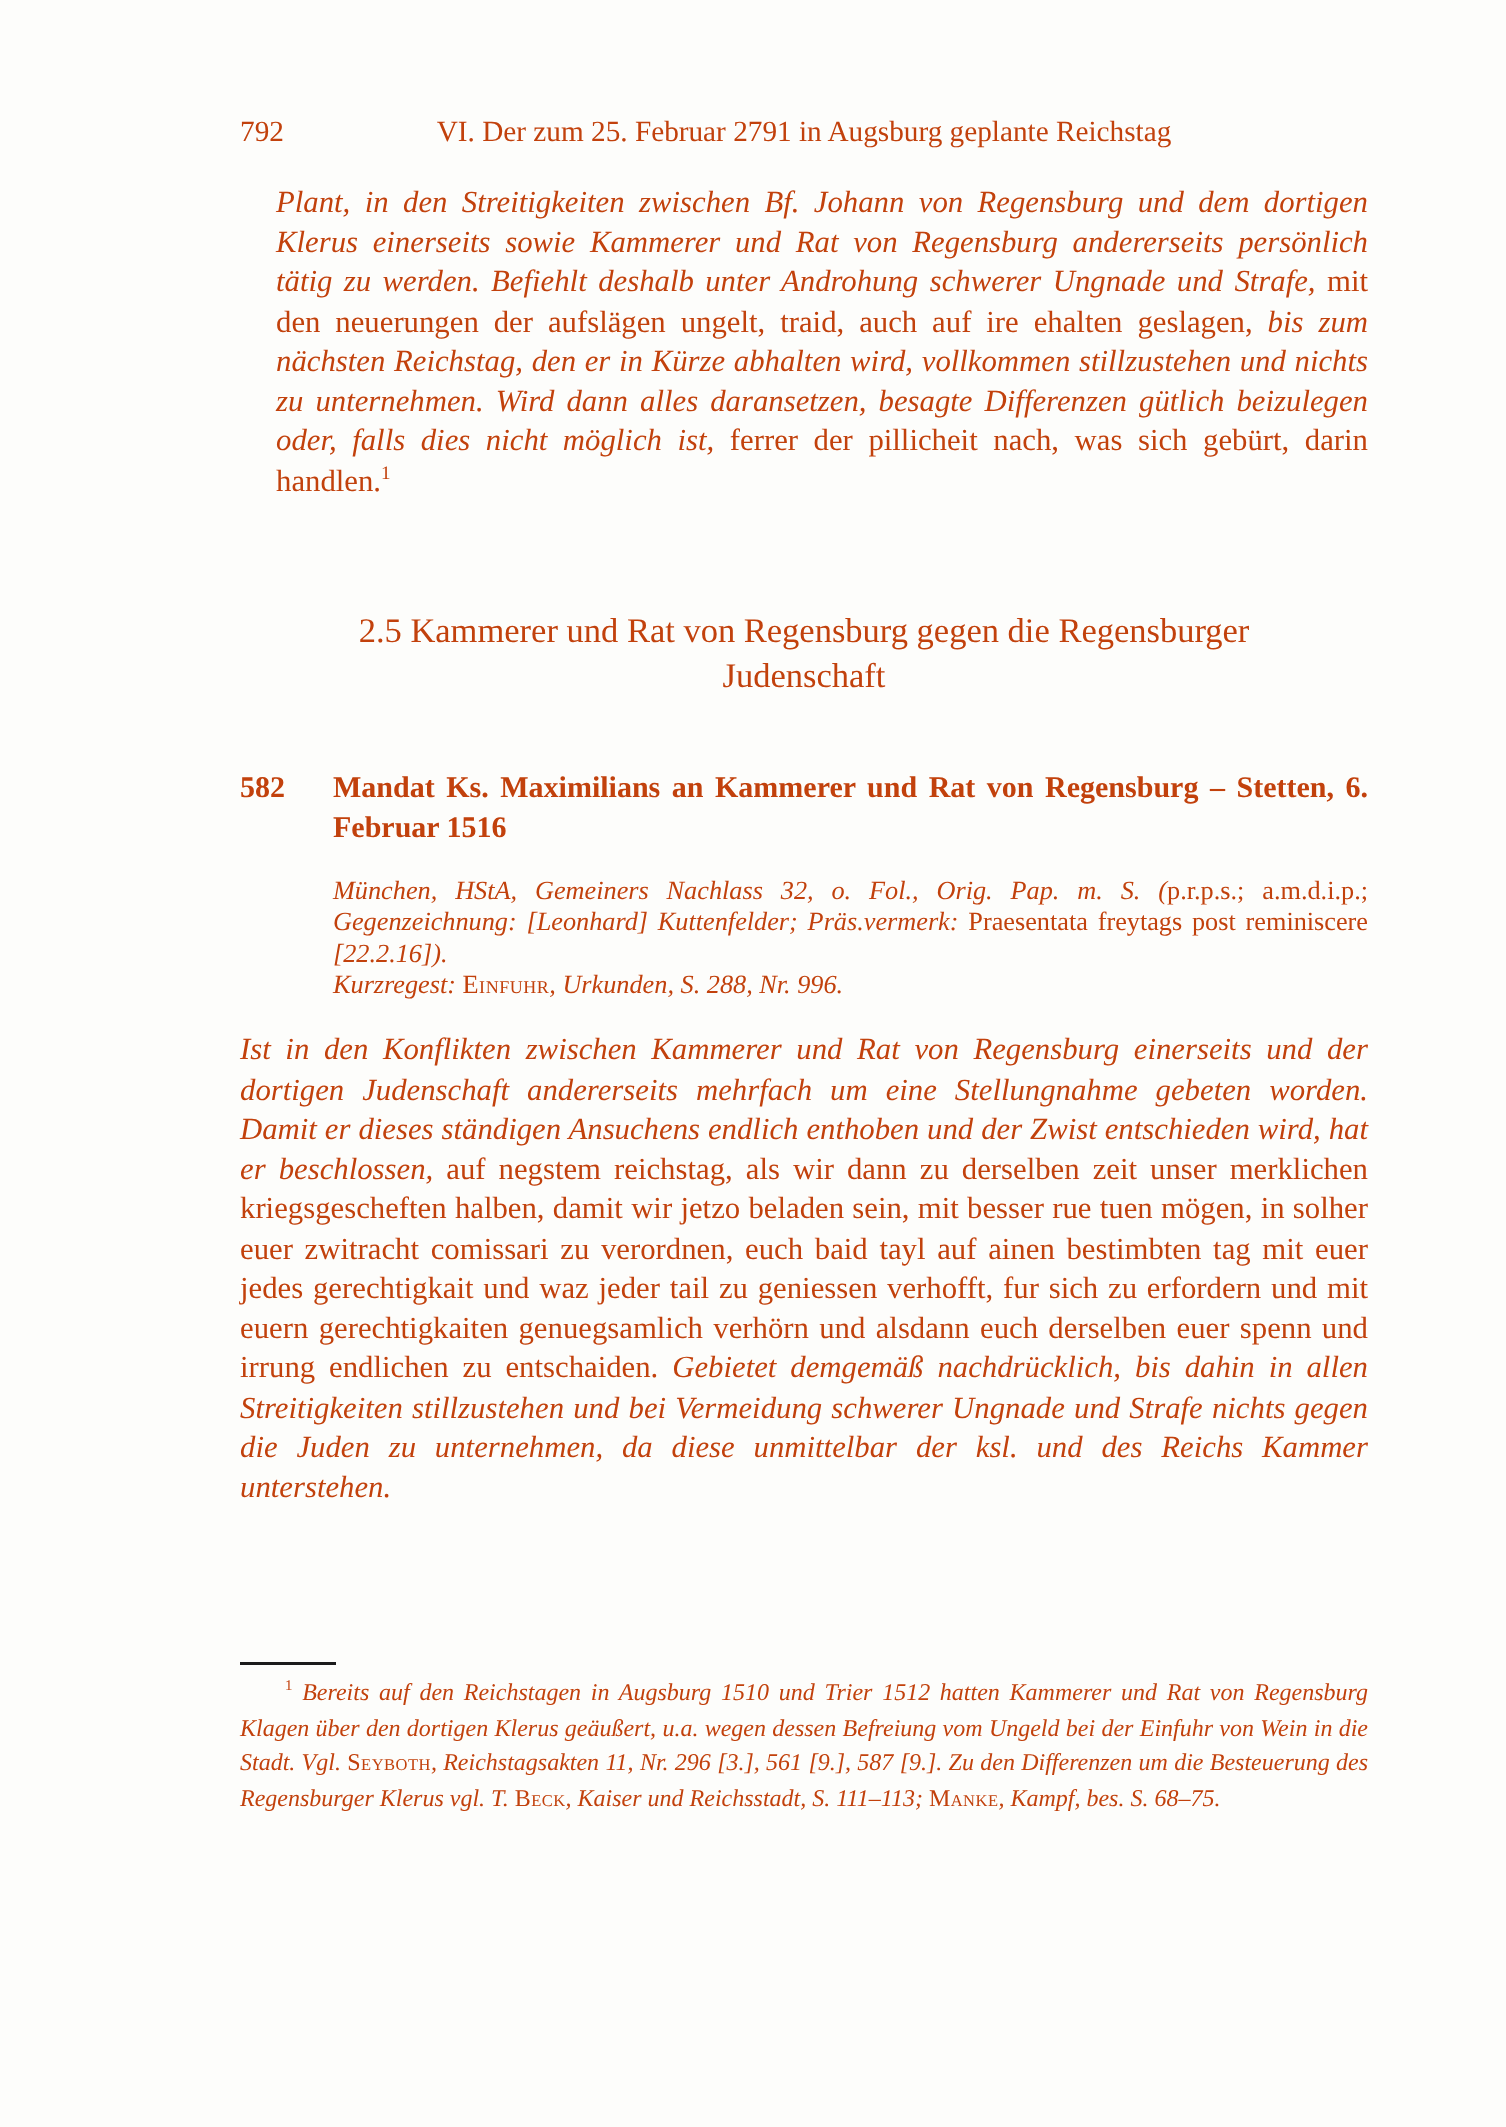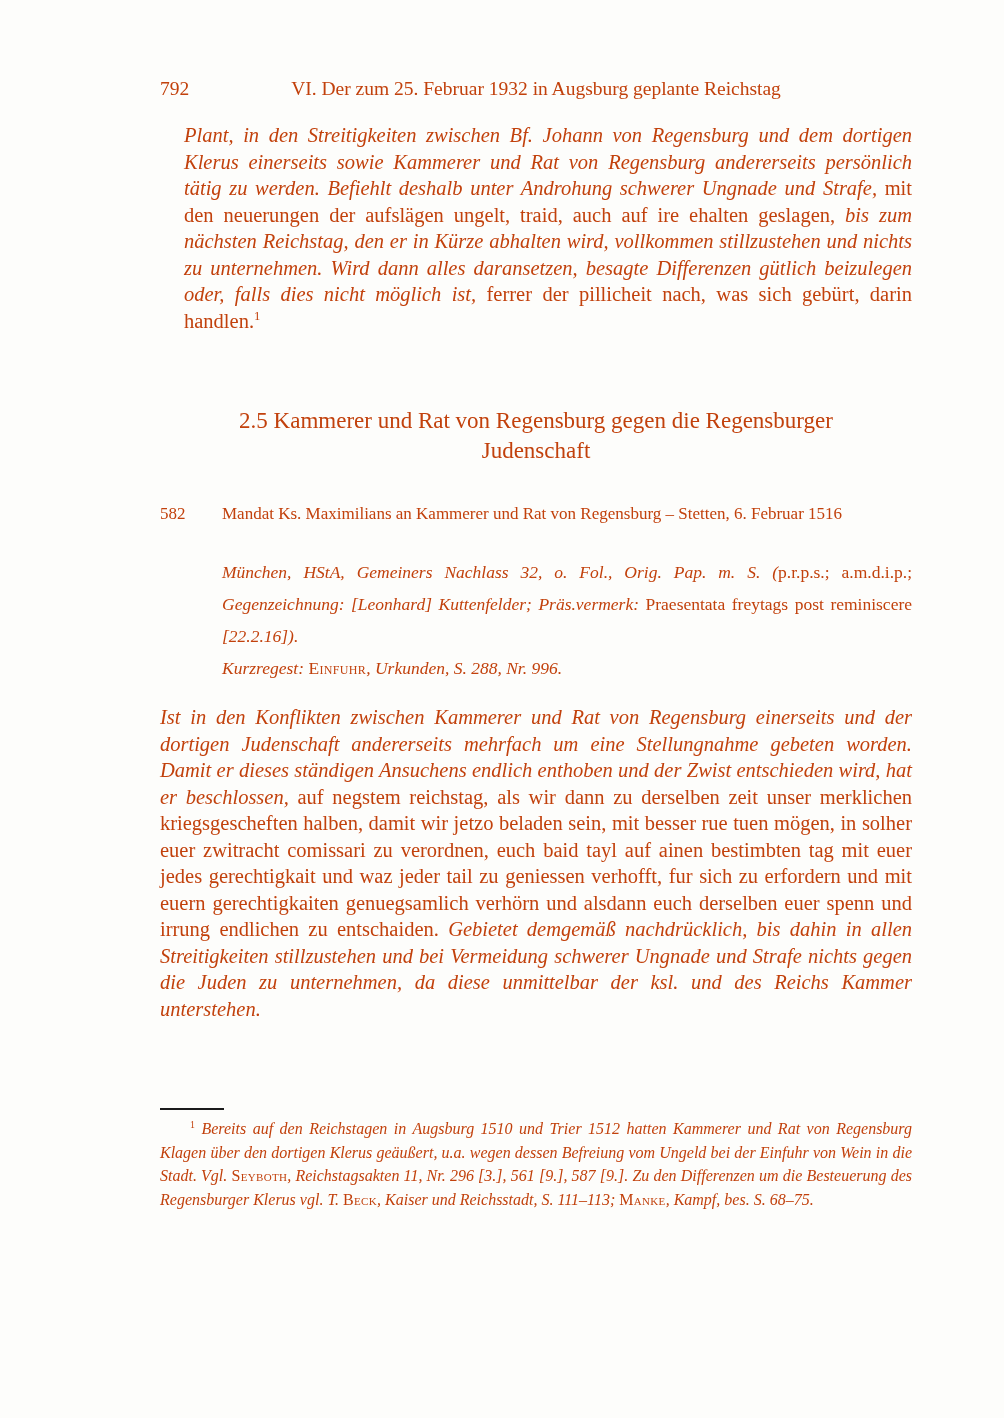--- a/index.html
+++ b/index.html
@@ -53,41 +53,41 @@
     margin: 72px auto 0 auto;
     max-width: 680px;
     font-size: 23px;
     font-weight: normal;
     line-height: 30px;
     text-align: center;
   }
   
   .entry-heading {
     position: relative;
-    margin-top: 34px;
+    margin-top: 46px;
     padding-left: 62px;
-    font-size: 17px;
-    font-weight: normal;
+    font-size: 20px;
+    font-weight: bold;
     line-height: 27px;
   }
   .entry-num {
     position: absolute;
     left: 0;
     top: 0;
   }
   .entry-title {
     display: block;
     text-align: justify;
   }
   
   .source-block {
-    margin-top: 29px;
+    margin-top: 17px;
     padding-left: 62px;
     font-size: 17.5px;
-    line-height: 32px;
+    line-height: 21px;
   }
   .source-para {
     margin: 0;
     text-align: justify;
   }
   .kurzregest-para {
     margin: 0;
     text-align: left;
   }
   
@@ -111,21 +111,21 @@
     text-indent: 30px;
   }
 </style>
 </head>
 <body>
 
 <div class="page" style="background: rgb(253, 253, 251); color: #c2410c;">
 
   <header class="running-head">
     <span class="page-num">792</span>
-    <span class="running-title">VI. Der zum 25. Februar 1932 in Augsburg geplante Reichstag</span>
+    <span class="running-title">VI. Der zum 25. Februar 2791 in Augsburg geplante Reichstag</span>
   </header>
 
   <p class="para intro"><span class="run-i">Plant, in den Streitigkeiten zwischen Bf. Johann von Regensburg und dem dortigen Klerus einerseits sowie Kammerer und Rat von Regensburg andererseits persönlich tätig zu werden. Befiehlt deshalb unter Androhung schwerer Ungnade und Strafe, </span><span class="run-r">mit den neuerungen der aufslägen ungelt, traid, auch auf ire ehalten geslagen, </span><span class="run-i">bis zum nächsten Reichstag, den er in Kürze abhalten wird, vollkommen stillzustehen und nichts zu unternehmen. Wird dann alles daransetzen, besagte Differenzen gütlich beizulegen oder, falls dies nicht möglich ist, </span><span class="run-r">ferrer der pillicheit nach, was sich gebürt, darin handlen.</span><sup class="run-sup">1</sup></p>
 
   <h2 class="section-heading">2.5 Kammerer und Rat von Regensburg gegen die Regensburger Judenschaft</h2>
 
   <div class="entry-heading">
     <span class="entry-num">582</span>
     <span class="entry-title">Mandat Ks. Maximilians an Kammerer und Rat von Regensburg – Stetten, 6. Februar 1516</span>
   </div>

